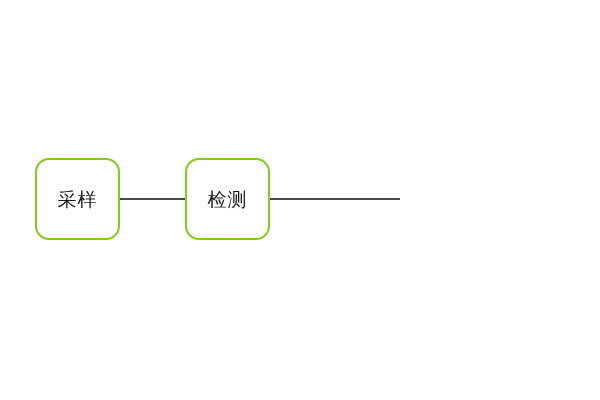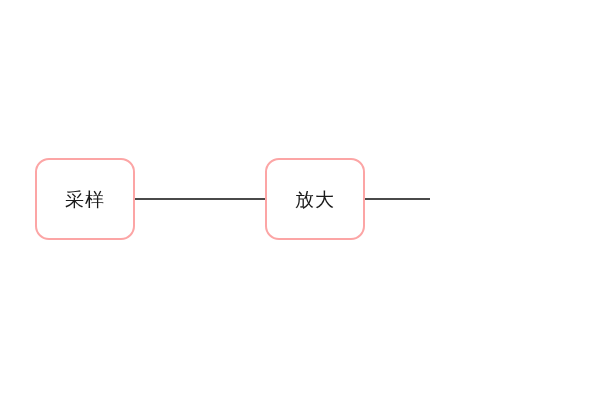--- a/index.html
+++ b/index.html
@@ -19,23 +19,23 @@
     position: absolute;
     top: 158px;
     left: 35px;
     height: 82px;
     display: flex;
     flex-direction: row;
     align-items: center;
   }
   .flow-node {
     box-sizing: border-box;
-    width: 100px;
+    width: 85px;
     height: 82px;
-    border: 2px solid #fca5a5;
+    border: 2px solid #84cc16;
     border-radius: 14px;
     background: #ffffff;
     display: flex;
     align-items: center;
     justify-content: center;
     flex: 0 0 auto;
   }
   .flow-node .node-label {
     font-size: 19px;
     line-height: 1;
@@ -55,24 +55,24 @@
 
 <div class="canvas">
   <div class="flow-row">
 
     <div class="flow-node">
       <span class="node-label">采样</span>
     </div>
 
     <div class="flow-connector"></div>
 
+    <div class="flow-node">
+      <span class="node-label">检测</span>
+    </div>
 
     <div class="flow-connector"></div>
 
-    <div class="flow-node">
-      <span class="node-label">放大</span>
-    </div>
 
     <div class="flow-connector"></div>
 
 
   </div>
 </div>
 
 </body></html>

